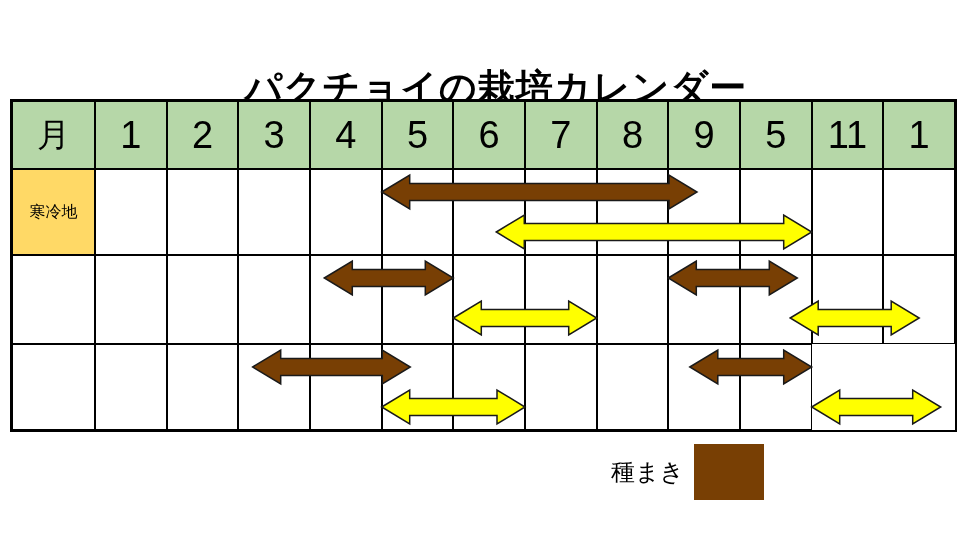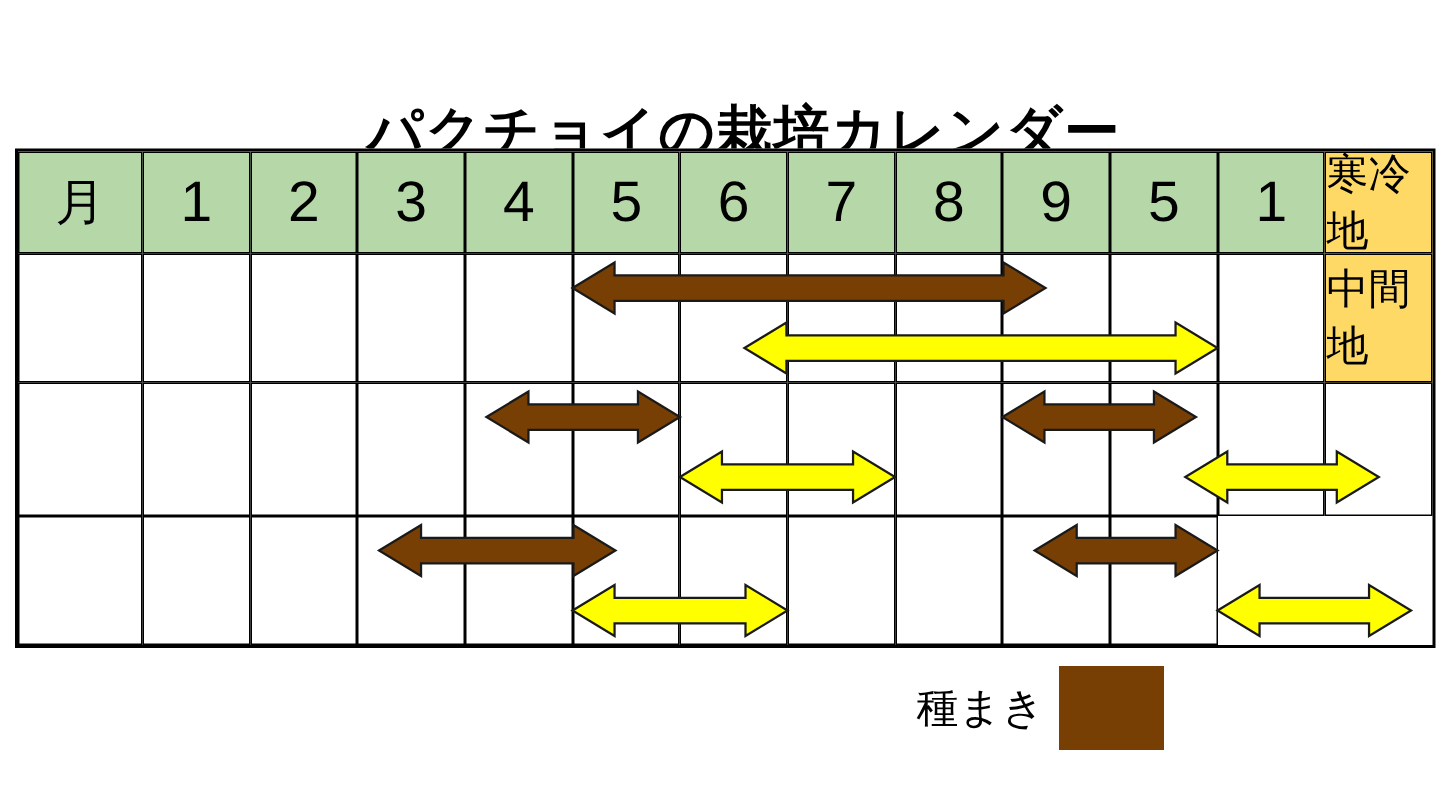--- a/index.html
+++ b/index.html
@@ -8,60 +8,60 @@
   .title{position:absolute;top:47px;left:0;width:100%;margin:16px;text-align:center;
          font-size:37px;font-weight:bold;letter-spacing:1px;}
   .calendar{position:absolute;left:10px;top:99px;width:947px;height:333px;
             box-sizing:border-box;border:2px solid #000;background:#fff;
             display:grid;grid-template-columns:83px repeat(12,1fr);
             grid-template-rows:68px 86px 89px 86px;}
   .cell{border:1px solid #000;display:flex;align-items:center;justify-content:center;
         box-sizing:border-box;overflow:hidden;}
   .cell.hdr{background:#b6d7a8;font-size:38px;}
   .cell.hdr.corner{font-size:33px;}
-  .cell.lbl{background:#ffd966;font-size:28px;}
+  .cell.lbl{background:#ffd966;font-size:16px;}
   .arrow-layer{position:absolute;left:0;top:0;width:960px;height:540px;pointer-events:none;}
   .legend{position:absolute;left:0;top:0;width:960px;height:540px;pointer-events:none;}
   .legend-item{position:absolute;top:444px;height:56px;display:flex;align-items:center;}
-  .legend-label{font-size:28px;margin-right:10px;white-space:nowrap;}
+  .legend-label{font-size:24px;margin-right:10px;white-space:nowrap;}
   .swatch{width:70px;height:56px;display:inline-block;}
 </style>
 </head>
 <body>
 
 <div class="slide">
   <h1 class="title">パクチョイの栽培カレンダー</h1>
 
   <div class="calendar" id="calendar">
       <div class="cell hdr corner">月</div>
       <div class="cell hdr">1</div>
       <div class="cell hdr">2</div>
       <div class="cell hdr">3</div>
       <div class="cell hdr">4</div>
       <div class="cell hdr">5</div>
       <div class="cell hdr">6</div>
       <div class="cell hdr">7</div>
       <div class="cell hdr">8</div>
       <div class="cell hdr">9</div>
       <div class="cell hdr">5</div>
+      <div class="cell hdr">11</div>
       <div class="cell hdr">1</div>
       <div class="cell lbl">寒冷地</div>
       <div class="cell"></div>
       <div class="cell"></div>
       <div class="cell"></div>
       <div class="cell"></div>
       <div class="cell"></div>
       <div class="cell"></div>
       <div class="cell"></div>
       <div class="cell"></div>
       <div class="cell"></div>
       <div class="cell"></div>
       <div class="cell"></div>
       <div class="cell"></div>
-      <div class="cell lbl">中間地</div>
       <div class="cell"></div>
       <div class="cell"></div>
       <div class="cell"></div>
       <div class="cell"></div>
       <div class="cell"></div>
       <div class="cell"></div>
       <div class="cell"></div>
       <div class="cell"></div>
       <div class="cell"></div>
       <div class="cell"></div>

